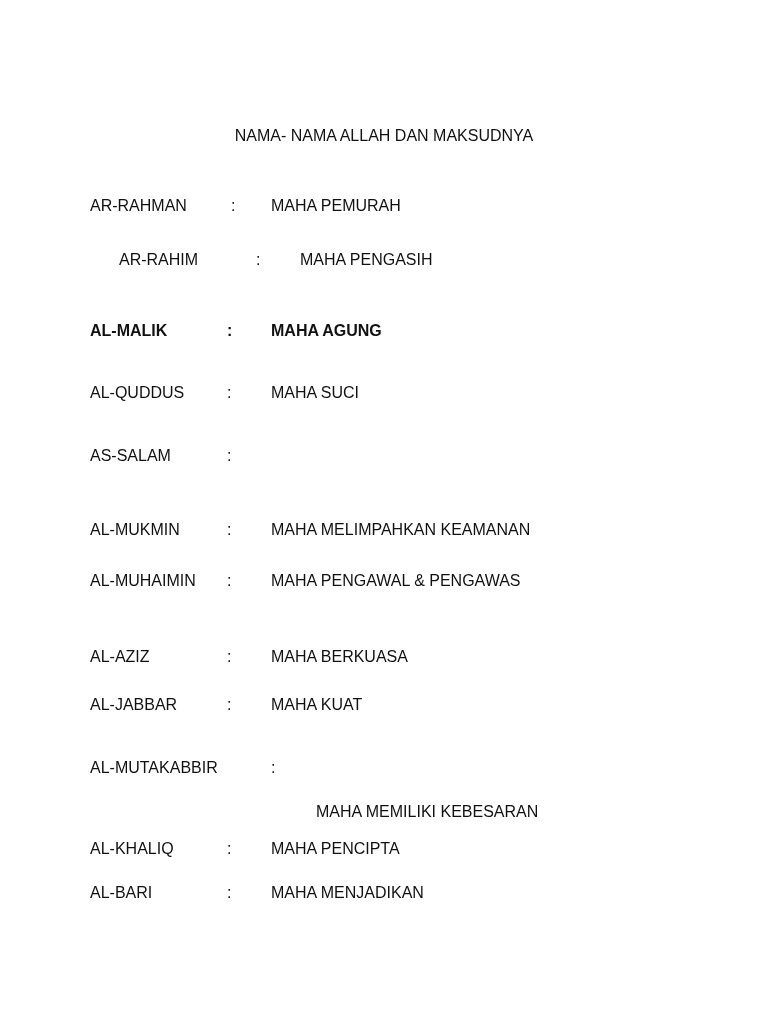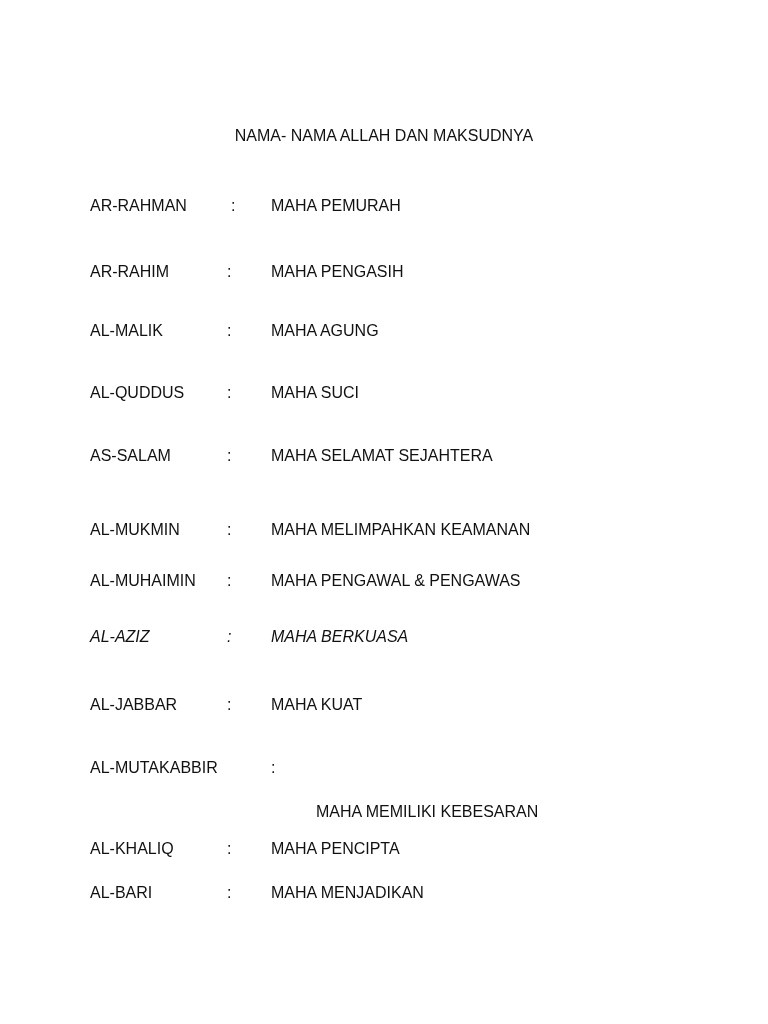--- a/index.html
+++ b/index.html
@@ -63,57 +63,56 @@
 
 <div class="page">
   <div class="title">NAMA- NAMA ALLAH DAN MAKSUDNYA</div>
 
   <div class="row first" style="top:196px;">
     <span class="name">AR-RAHMAN</span>
     <span class="colon">:</span>
     <span class="meaning">MAHA PEMURAH</span>
   </div>
 
-  <div class="row" style="top:262px;">
+  <div class="row" style="top:250px;margin-left:29px;">
     <span class="name">AR-RAHIM</span>
     <span class="colon">:</span>
     <span class="meaning">MAHA PENGASIH</span>
   </div>
 
-  <div class="row" style="top:321px;">
+  <div class="row" style="top:321px;font-weight:bold;">
     <span class="name">AL-MALIK</span>
     <span class="colon">:</span>
     <span class="meaning">MAHA AGUNG</span>
   </div>
 
   <div class="row" style="top:383px;">
     <span class="name">AL-QUDDUS</span>
     <span class="colon">:</span>
     <span class="meaning">MAHA SUCI</span>
   </div>
 
   <div class="row" style="top:446px;">
     <span class="name">AS-SALAM</span>
     <span class="colon">:</span>
-    <span class="meaning">MAHA SELAMAT SEJAHTERA</span>
   </div>
 
   <div class="row" style="top:520px;text-align:right;">
     <span class="name">AL-MUKMIN</span>
     <span class="colon">:</span>
     <span class="meaning">MAHA MELIMPAHKAN KEAMANAN</span>
   </div>
 
   <div class="row" style="top:571px;">
     <span class="name">AL-MUHAIMIN</span>
     <span class="colon">:</span>
     <span class="meaning">MAHA PENGAWAL &amp; PENGAWAS</span>
   </div>
 
-  <div class="row" style="top:627px;font-style:italic;">
+  <div class="row" style="top:647px;">
     <span class="name">AL-AZIZ</span>
     <span class="colon">:</span>
     <span class="meaning">MAHA BERKUASA</span>
   </div>
 
   <div class="row" style="top:695px;">
     <span class="name">AL-JABBAR</span>
     <span class="colon">:</span>
     <span class="meaning">MAHA KUAT</span>
   </div>

